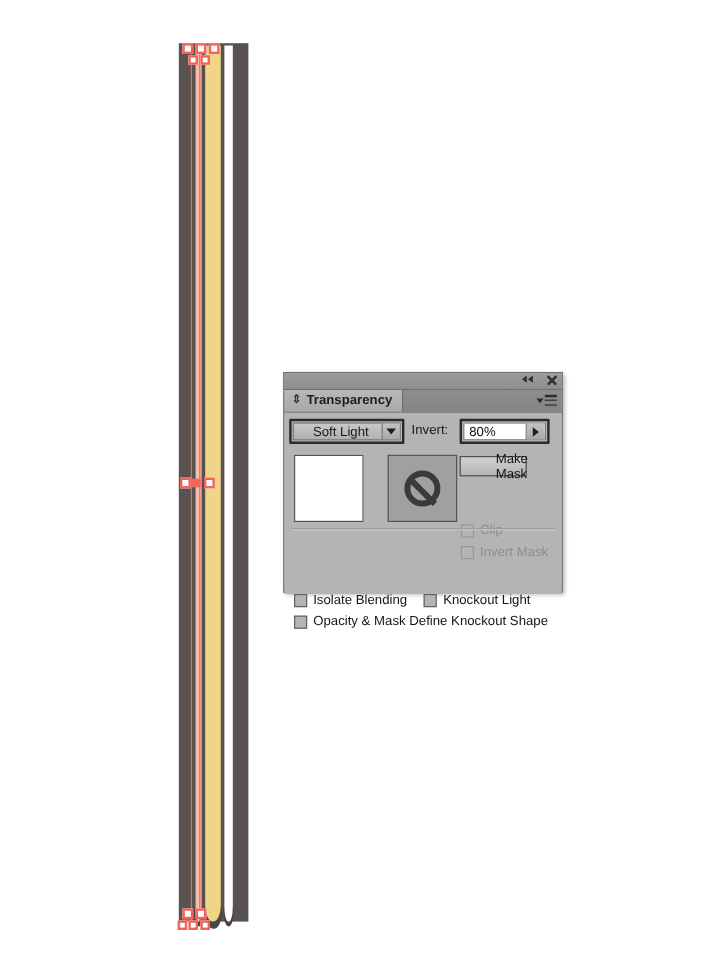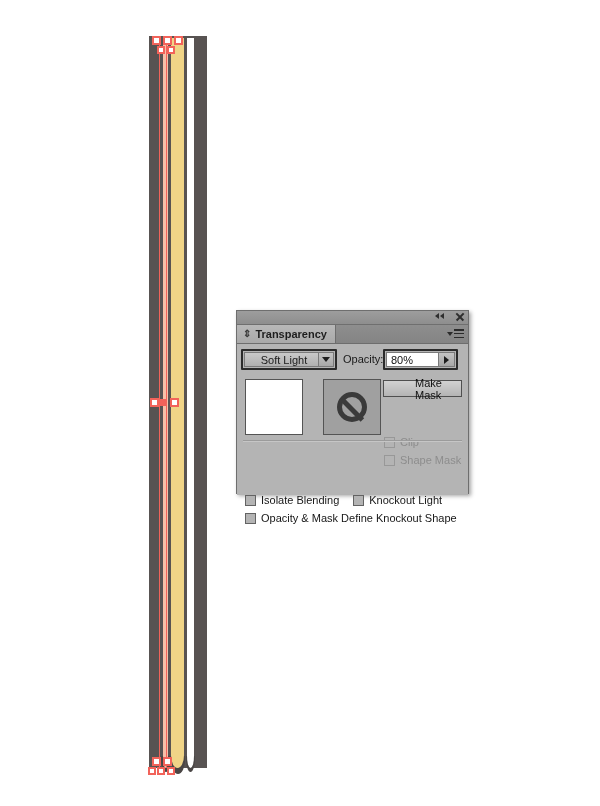--- a/index.html
+++ b/index.html
@@ -308,21 +308,21 @@
     left: 50%; top: -1px;
     margin-left: -2.5px;
     width: 5px; height: 28px;
     background: #3a3a3a;
     transform: rotate(-45deg);
     transform-origin: center;
   }
   .make-mask-btn {
     position: absolute;
     left: 146px; top: 3px;
-    width: 79px; height: 17px;
+    width: 56px; height: 17px;
     background: linear-gradient(#d2d2d2, #b4b4b4);
     border: 1px solid #4f4f4f;
     box-sizing: border-box;
     display: flex;
     align-items: center;
     justify-content: center;
     font-size: 11px;
     color: #111;
     padding-left: 31px;
   }
@@ -440,21 +440,21 @@
 
       <div class="focus-ring blend-wrap">
         <div class="blend-select">
           <span class="blend-label">Soft Light</span>
           <span class="blend-arrow">
             <span class="tri-down"></span>
           </span>
         </div>
       </div>
 
-      <span class="opacity-label">Opacity:</span>
+      <span class="opacity-label">Invert:</span>
 
       <div class="focus-ring opacity-wrap">
         <div class="opacity-field">
           <span class="opacity-value">80%</span>
           <span class="opacity-arrow">
             <span class="tri-right"></span>
           </span>
         </div>
       </div>
     </div>
@@ -469,21 +469,21 @@
 
       <div class="make-mask-btn">Make Mask</div>
 
       <div class="mask-check clip">
         <span class="cb dim"></span>
         <span>Clip</span>
       </div>
 
       <div class="mask-check invert">
         <span class="cb dim"></span>
-        <span>Shape Mask</span>
+        <span>Invert Mask</span>
       </div>
     </div>
 
     <div class="divider"></div>
 
     <div class="cb-row row-isolate">
       <span class="cb-opt">
         <span class="cb"></span>
         <span>Isolate Blending</span>
       </span>

